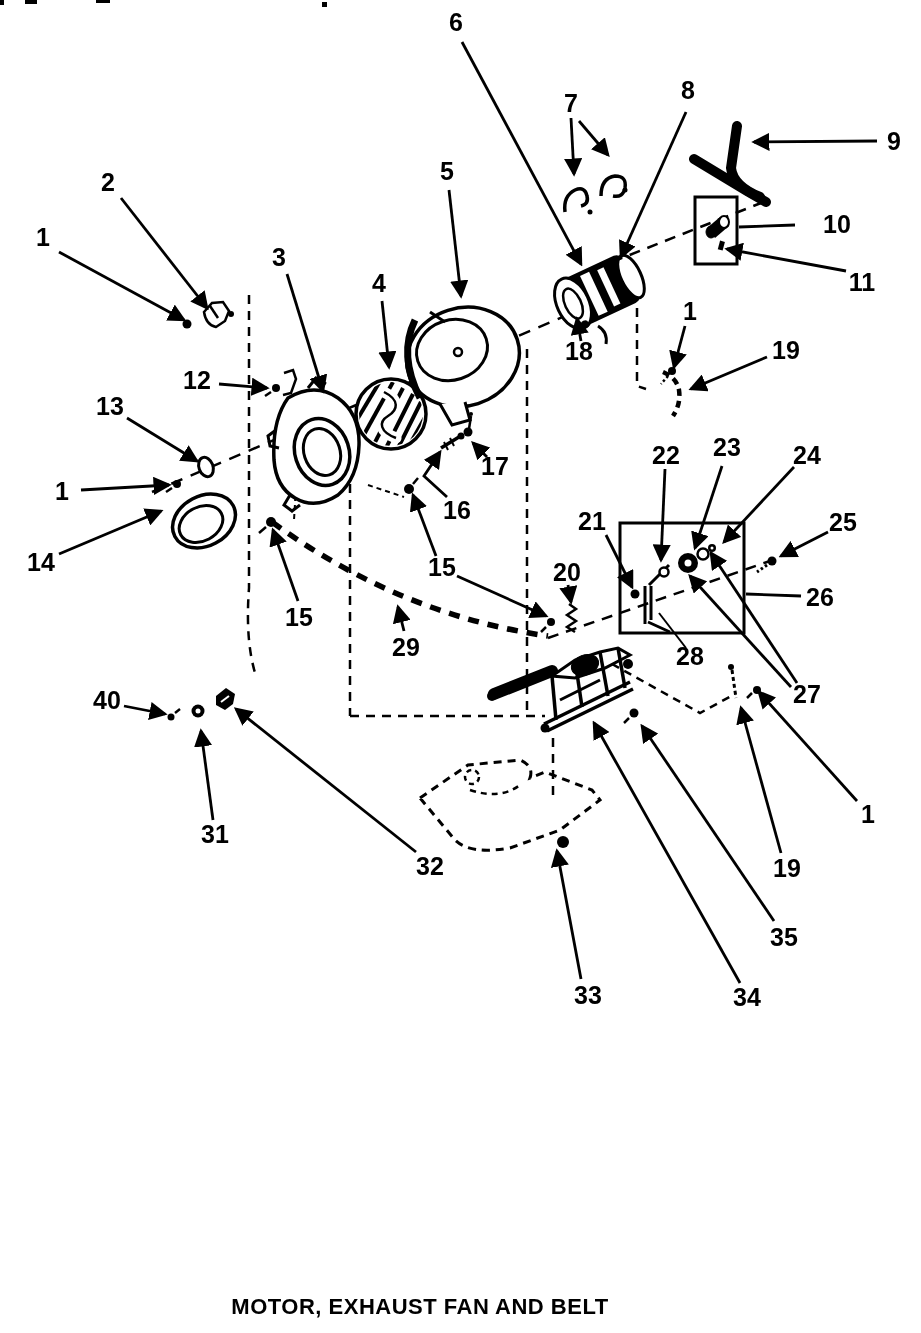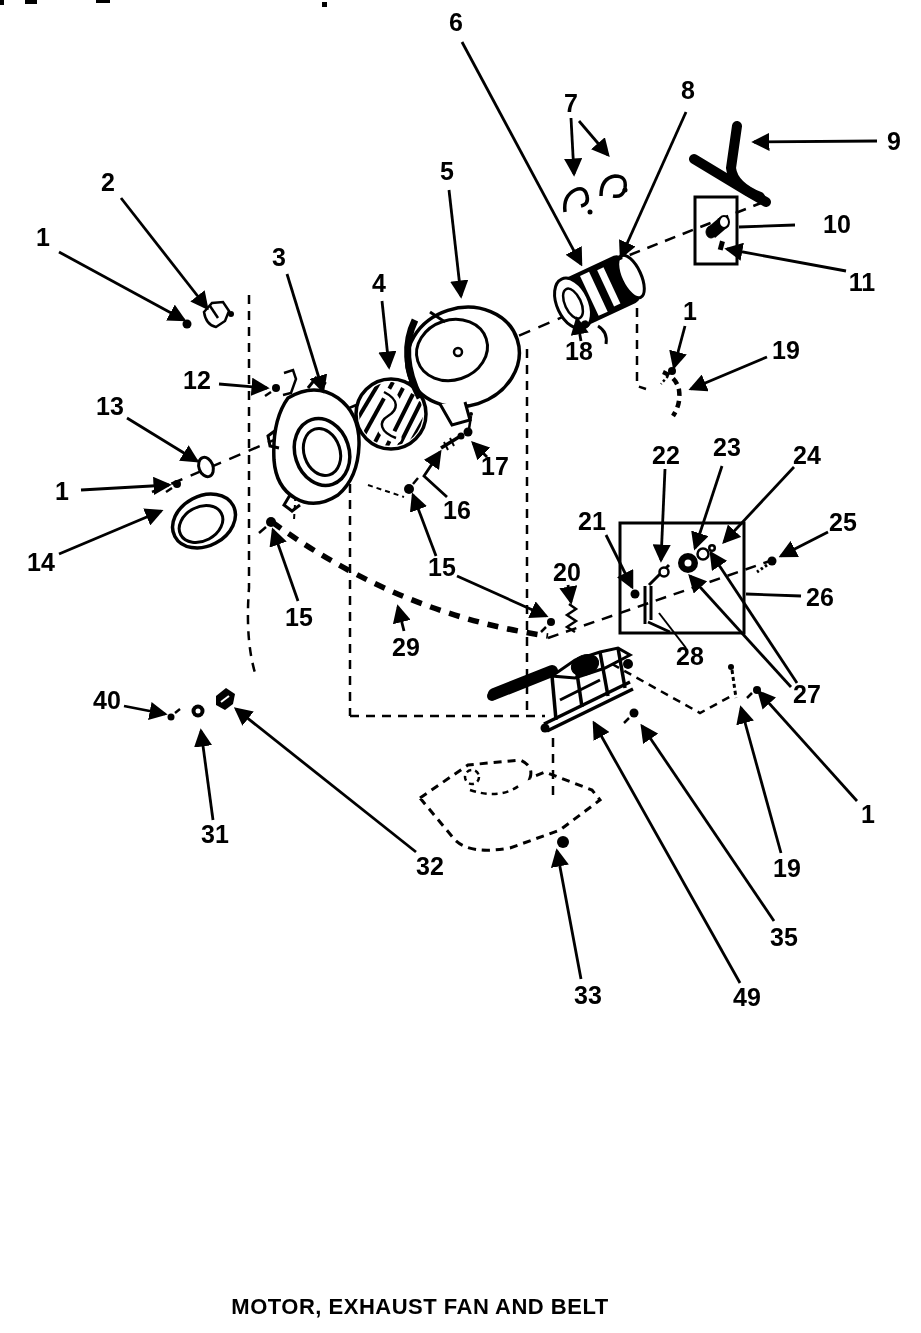--- a/index.html
+++ b/index.html
@@ -301,18 +301,18 @@
       <div class="callout" style="left: 843px; top: 522px;">25</div>
       <div class="callout" style="left: 820px; top: 597px;">26</div>
       <div class="callout" style="left: 807px; top: 694px;">27</div>
       <div class="callout" style="left: 690px; top: 656px;">28</div>
       <div class="callout" style="left: 868px; top: 814px;">1</div>
       <div class="callout" style="left: 787px; top: 868px;">19</div>
       <div class="callout" style="left: 107px; top: 700px;">40</div>
       <div class="callout" style="left: 215px; top: 834px; text-align: right;">31</div>
       <div class="callout" style="left: 430px; top: 866px;">32</div>
       <div class="callout" style="left: 588px; top: 995px;">33</div>
-      <div class="callout" style="left: 747px; top: 997px;">49</div>
+      <div class="callout" style="left: 747px; top: 997px;">34</div>
       <div class="callout" style="left: 784px; top: 937px;">35</div>
     </div>
 
   <div id="caption">MOTOR, EXHAUST FAN AND BELT</div>
 </div>
 
 </body></html>

